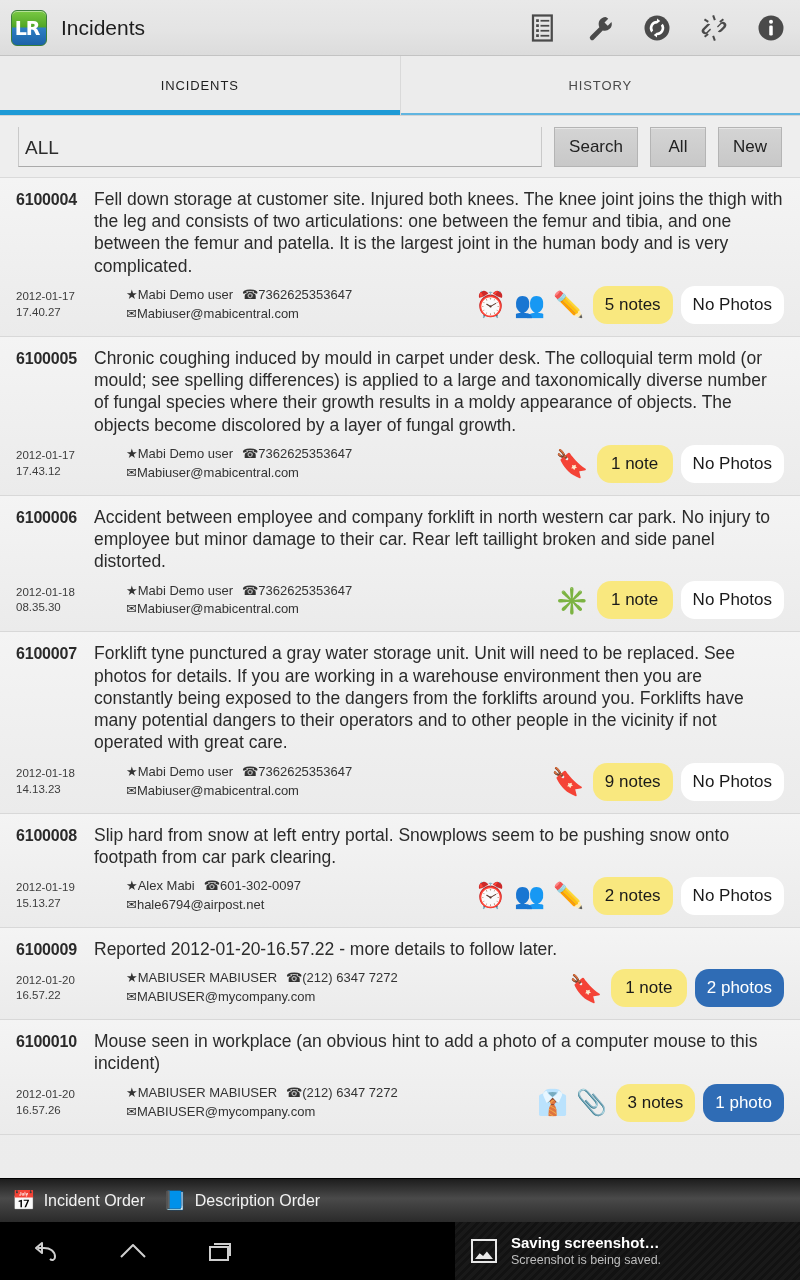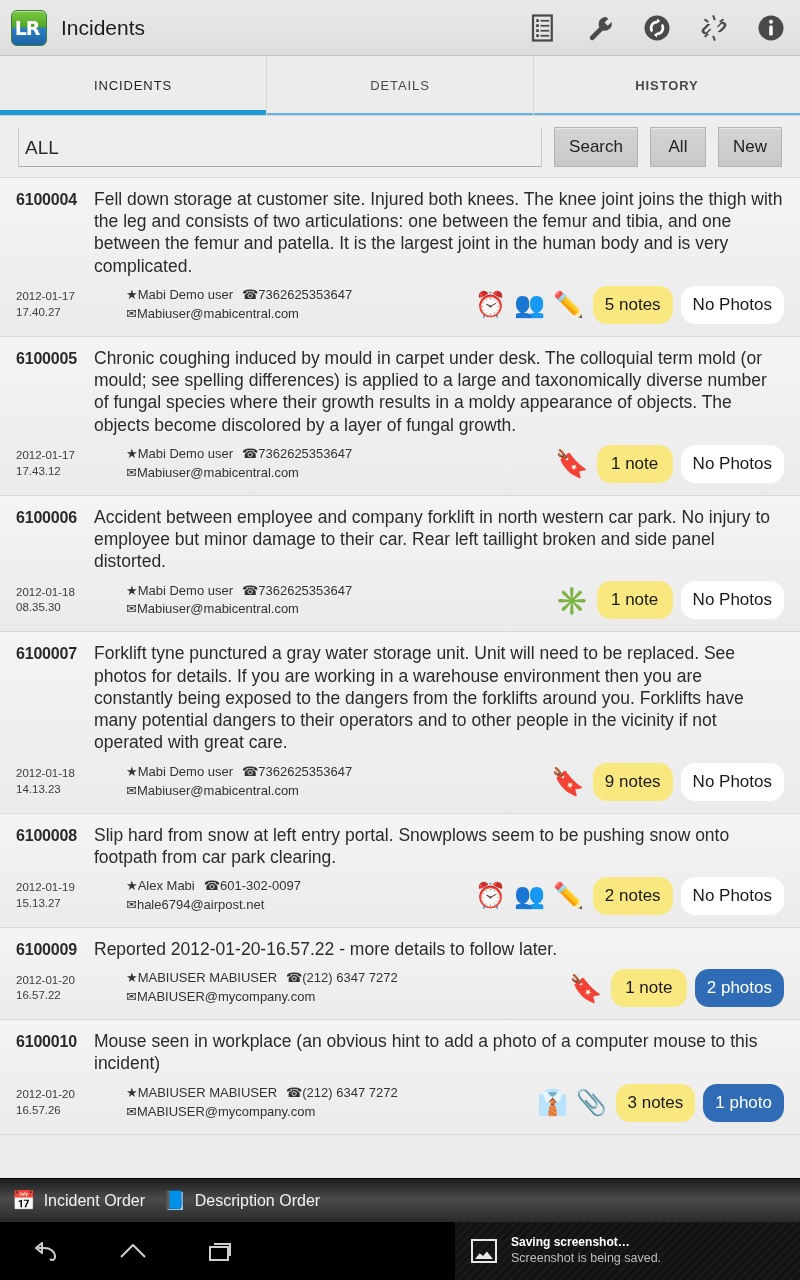--- a/index.html
+++ b/index.html
@@ -32,21 +32,21 @@
   .ab-icons { display: flex; align-items: center; gap: 27px; }
   .ab-ico { width: 30px; height: 30px; display: block; }
 
   
   .tabs { height: 60px; flex: 0 0 60px; display: flex; background: #ececec; border-bottom: 1px solid #d4d4d4; }
   .tab {
     flex: 1 1 0; display: flex; align-items: center; justify-content: center;
     font-size: 13px; letter-spacing: .9px; color: #4a4a4a; position: relative;
     border-right: 1px solid #d9d9d9;
   }
-  .tab:last-child { border-right: none; font-weight: bold; }
+  .tab:last-child { border-right: none; }
   .tab::after { content:""; position:absolute; left:0; right:0; bottom:0; height:2px; background:#61b5e0; }
   .tab.active { color: #1f1f1f; }
   .tab.active::after { height: 5px; background: #1e9ad6; }
 
   
   .searchrow { height: 62px; flex: 0 0 62px; display: flex; align-items: center; padding: 16px 18px; background: #eeeeee; border-bottom: 1px solid #dadada; gap: 12px; }
   .searchfield {
     flex: 1 1 auto; height: 40px; display: flex; align-items: flex-end;
     border-bottom: 1px solid #aaa; border-left: 1px solid #c9c9c9; border-right: 1px solid #c9c9c9;
     padding: 0 6px 3px 6px; background: transparent;
@@ -100,21 +100,21 @@
     position: absolute; right: 0; top: 0; bottom: 0; width: 345px;
     background: repeating-linear-gradient(135deg,#191919 0 3px,#121212 3px 6px);
     display: flex; align-items: center; gap: 14px; padding: 0 16px;
   }
   .toast-ico { width: 26px; height: 24px; border: 2px solid #e8e8e8; position: relative; flex: 0 0 26px; }
   .toast-ico::after {
     content:""; position:absolute; left:2px; right:2px; bottom:2px; height:9px;
     background:#e8e8e8;
     clip-path: polygon(0% 100%, 26% 36%, 45% 66%, 66% 18%, 100% 100%);
   }
-  .toast-title { font-size: 12px; font-weight: bold; color: #fff; line-height: 1.25; }
+  .toast-title { font-size: 15px; font-weight: bold; color: #fff; line-height: 1.25; }
   .toast-sub { font-size: 12.5px; color: #bdbdbd; line-height: 1.3; }
 </style>
 </head>
 <body>
 
 <div class="screen">
 
   <div class="actionbar">
     <div class="applogo">
       <span>LR</span>
@@ -157,23 +157,20 @@
         <rect x="10.6" y="10" width="2.8" height="8" rx="1" fill="#fff"></rect>
       </svg>
     </div>
   </div>
 
   <div class="tabs">
     <div class="tab active">
         <span>INCIDENTS</span>
       </div>
     <div class="tab">
-        <span>DETAILS</span>
-      </div>
-    <div class="tab">
         <span>HISTORY</span>
       </div>
   </div>
 
   <div class="searchrow">
     <div class="searchfield">
       <input type="text" value="ALL" placeholder="" style="">
     </div>
     <button class="btn">Search</button>
     <button class="btn">All</button>

